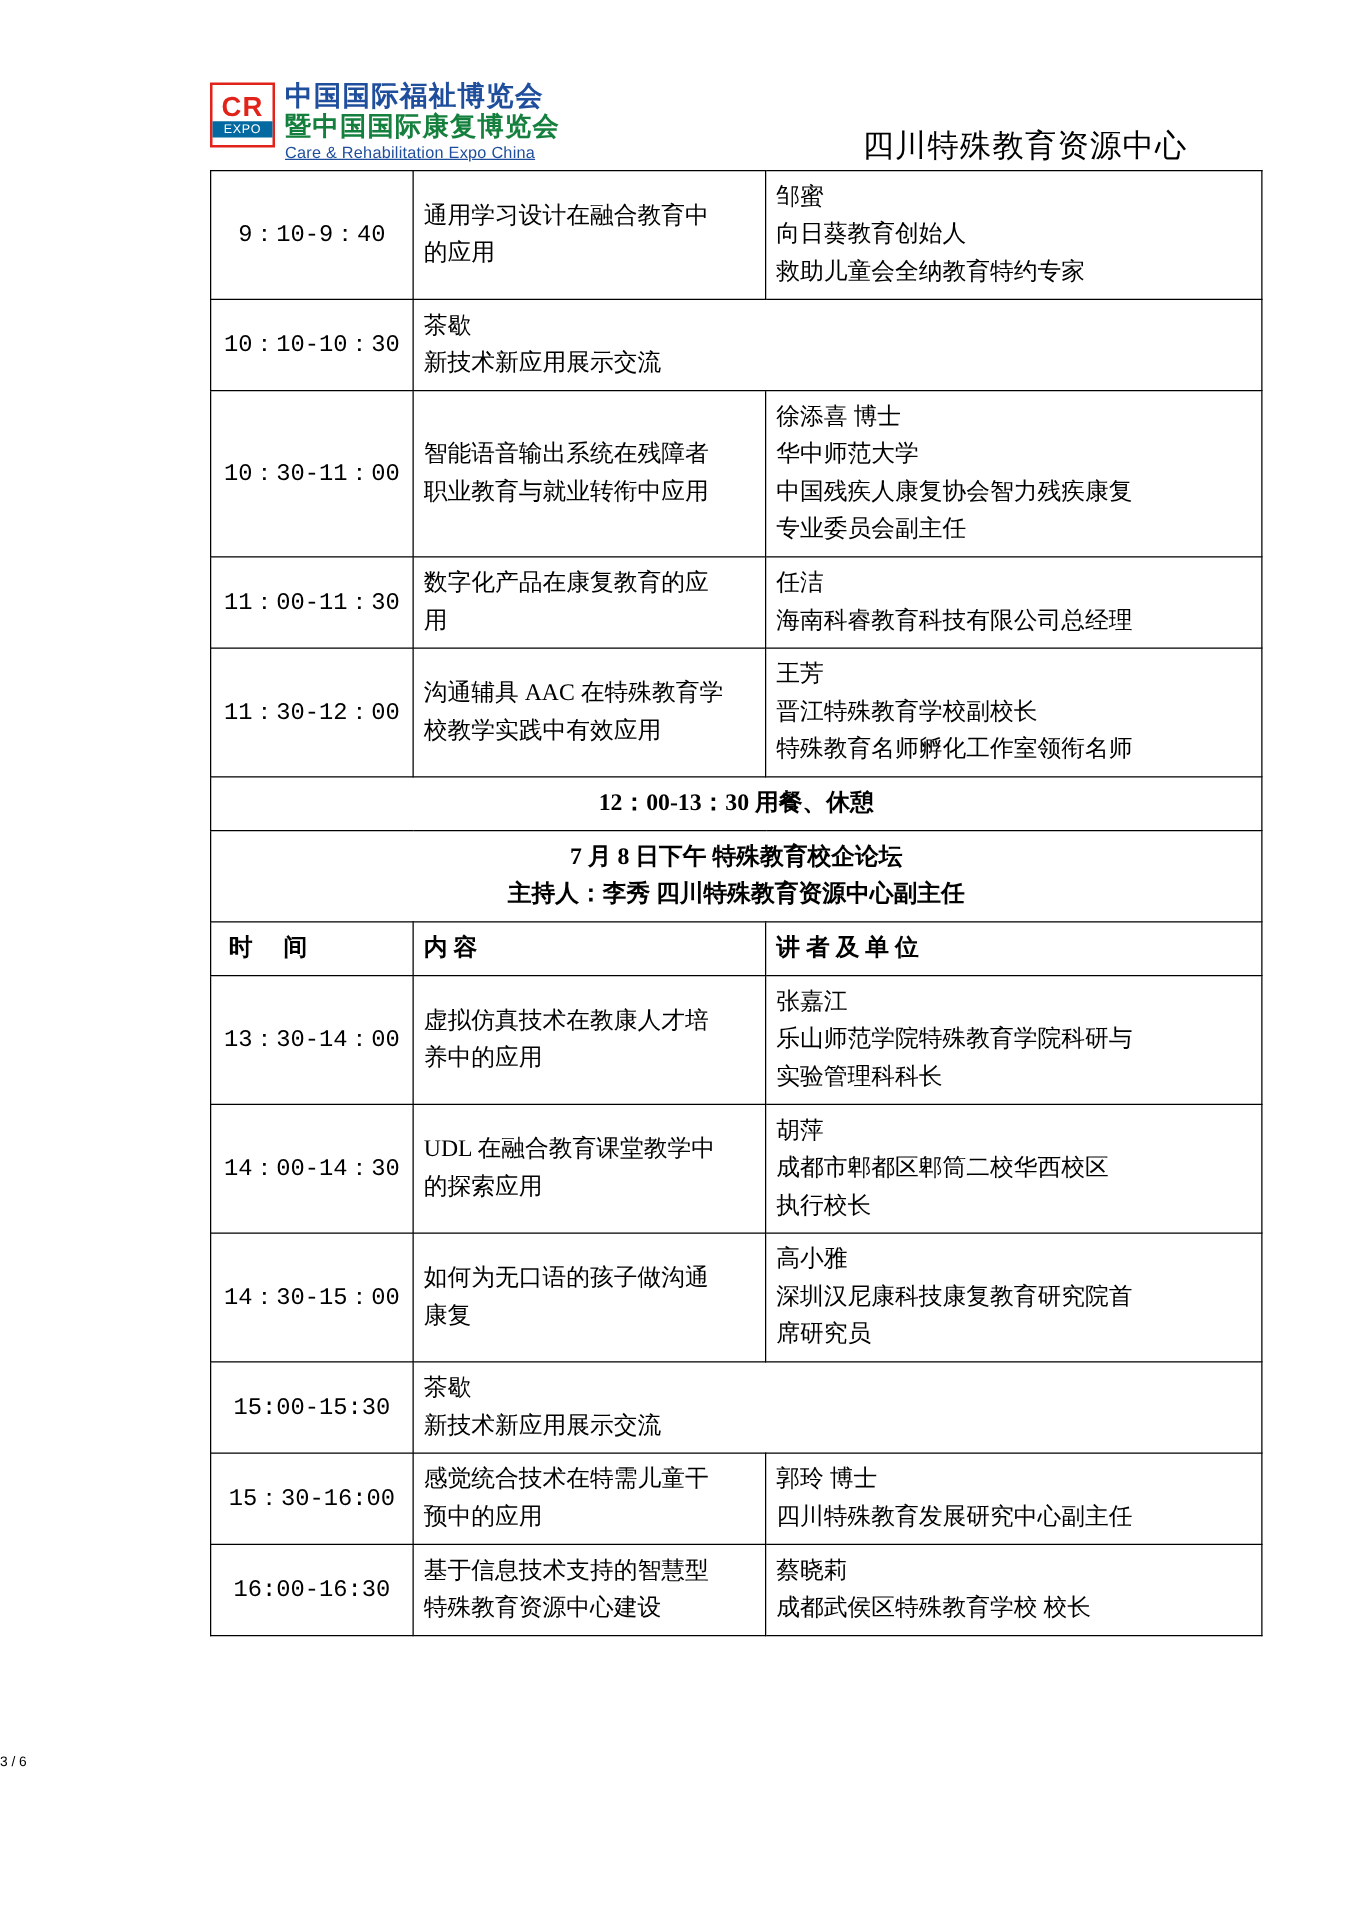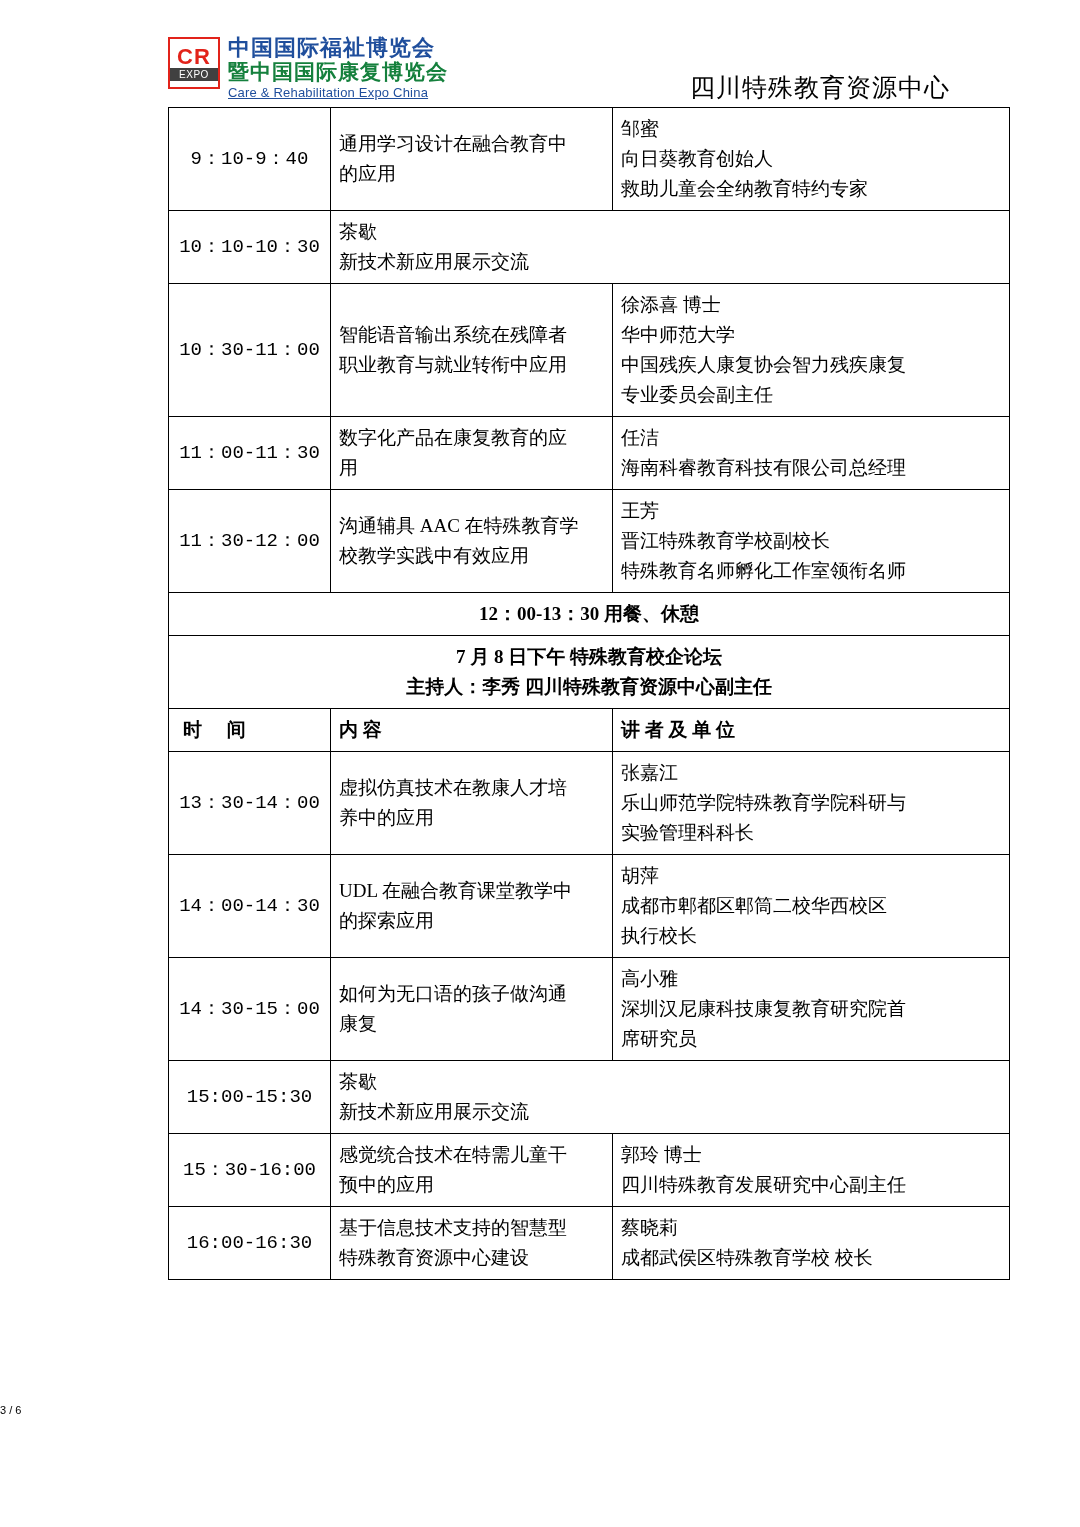--- a/index.html
+++ b/index.html
@@ -12,21 +12,21 @@
     height: 1527px;
     font-family: "Liberation Serif", serif;
     color: #000000;
     position: relative;
   }
   .page {
     width: 1080px;
     height: 1527px;
     position: relative;
     box-sizing: border-box;
-    padding: 29px 130px 0 130px;
+    padding: 58px 130px 0 130px;
   }
 
   
   .header {
     position: relative;
     height: 78px;
   }
   .logo-block {
     position: absolute;
     left: 38px;
@@ -49,21 +49,21 @@
   .logo-mark .cr {
     color: #E2231A;
     font-family: "Liberation Sans", sans-serif;
     font-weight: bold;
     font-size: 22px;
     line-height: 22px;
     letter-spacing: 1px;
   }
   .logo-mark .expo {
     color: #ffffff;
-    background: #404040;
+    background: #0369a1;
     font-family: "Liberation Sans", sans-serif;
     font-size: 10px;
     line-height: 13px;
     width: 100%;
     text-align: center;
     letter-spacing: 0.5px;
   }
   .logo-text {
     display: flex;
     flex-direction: column;

